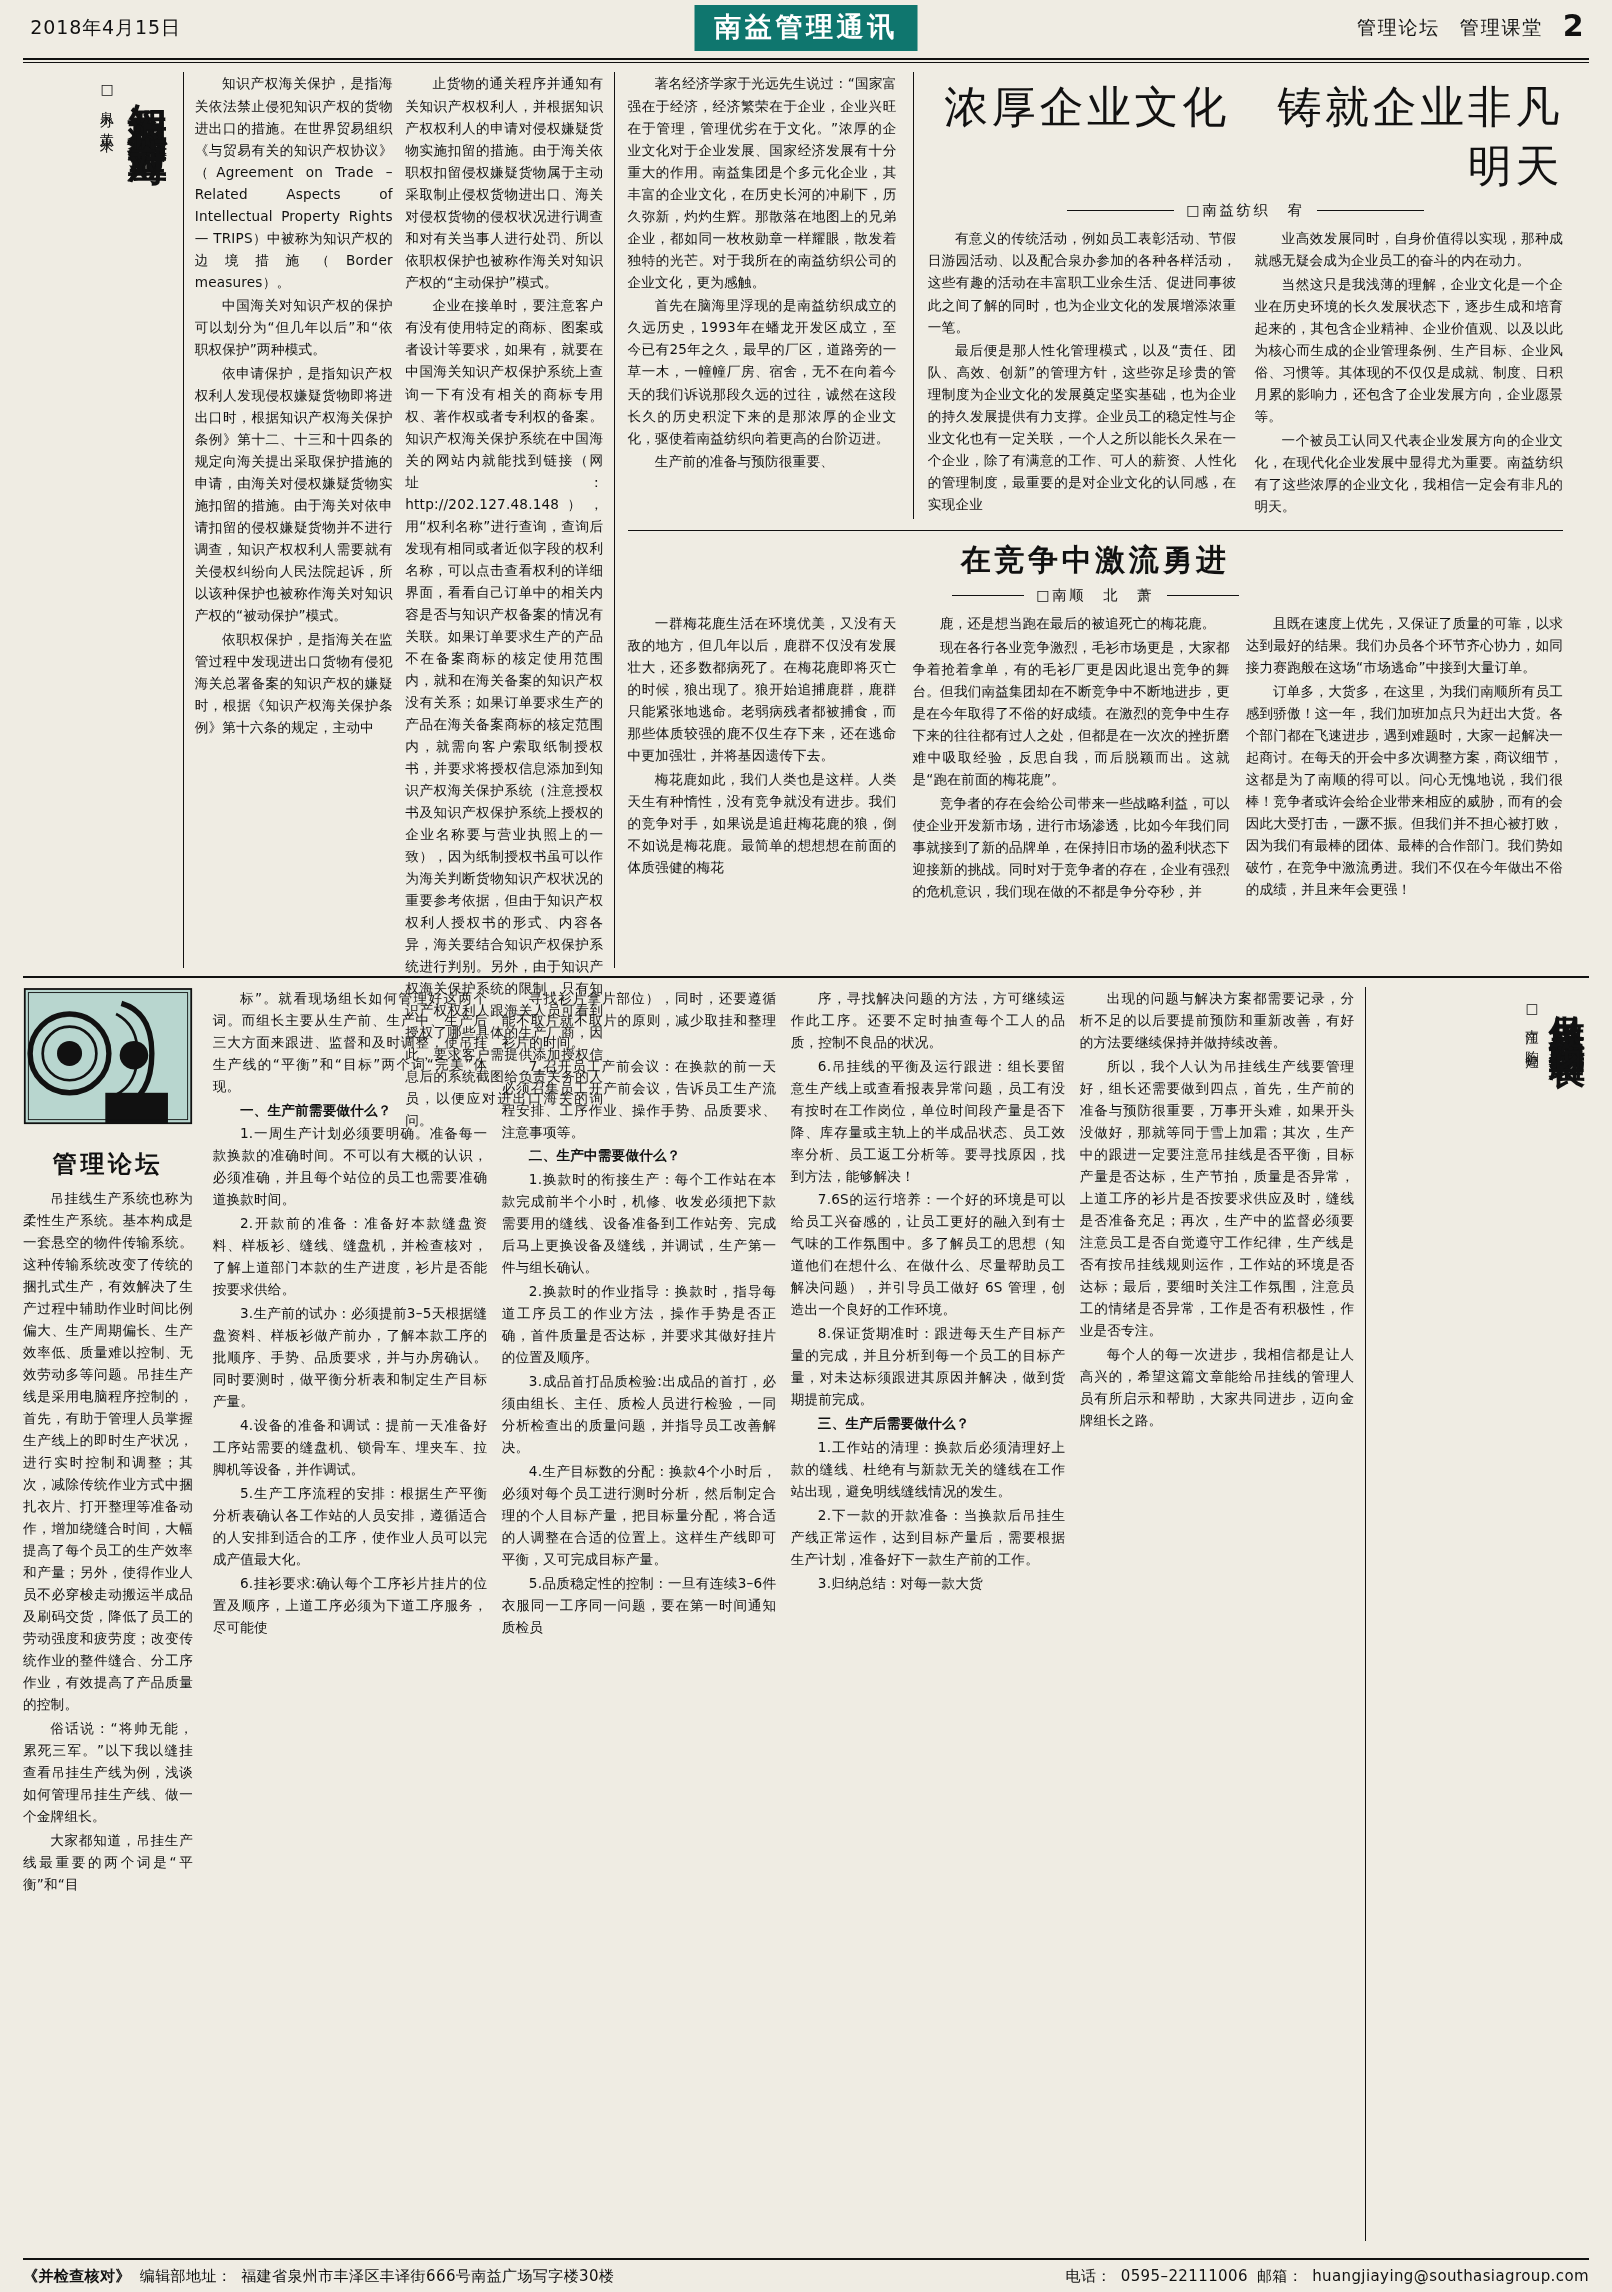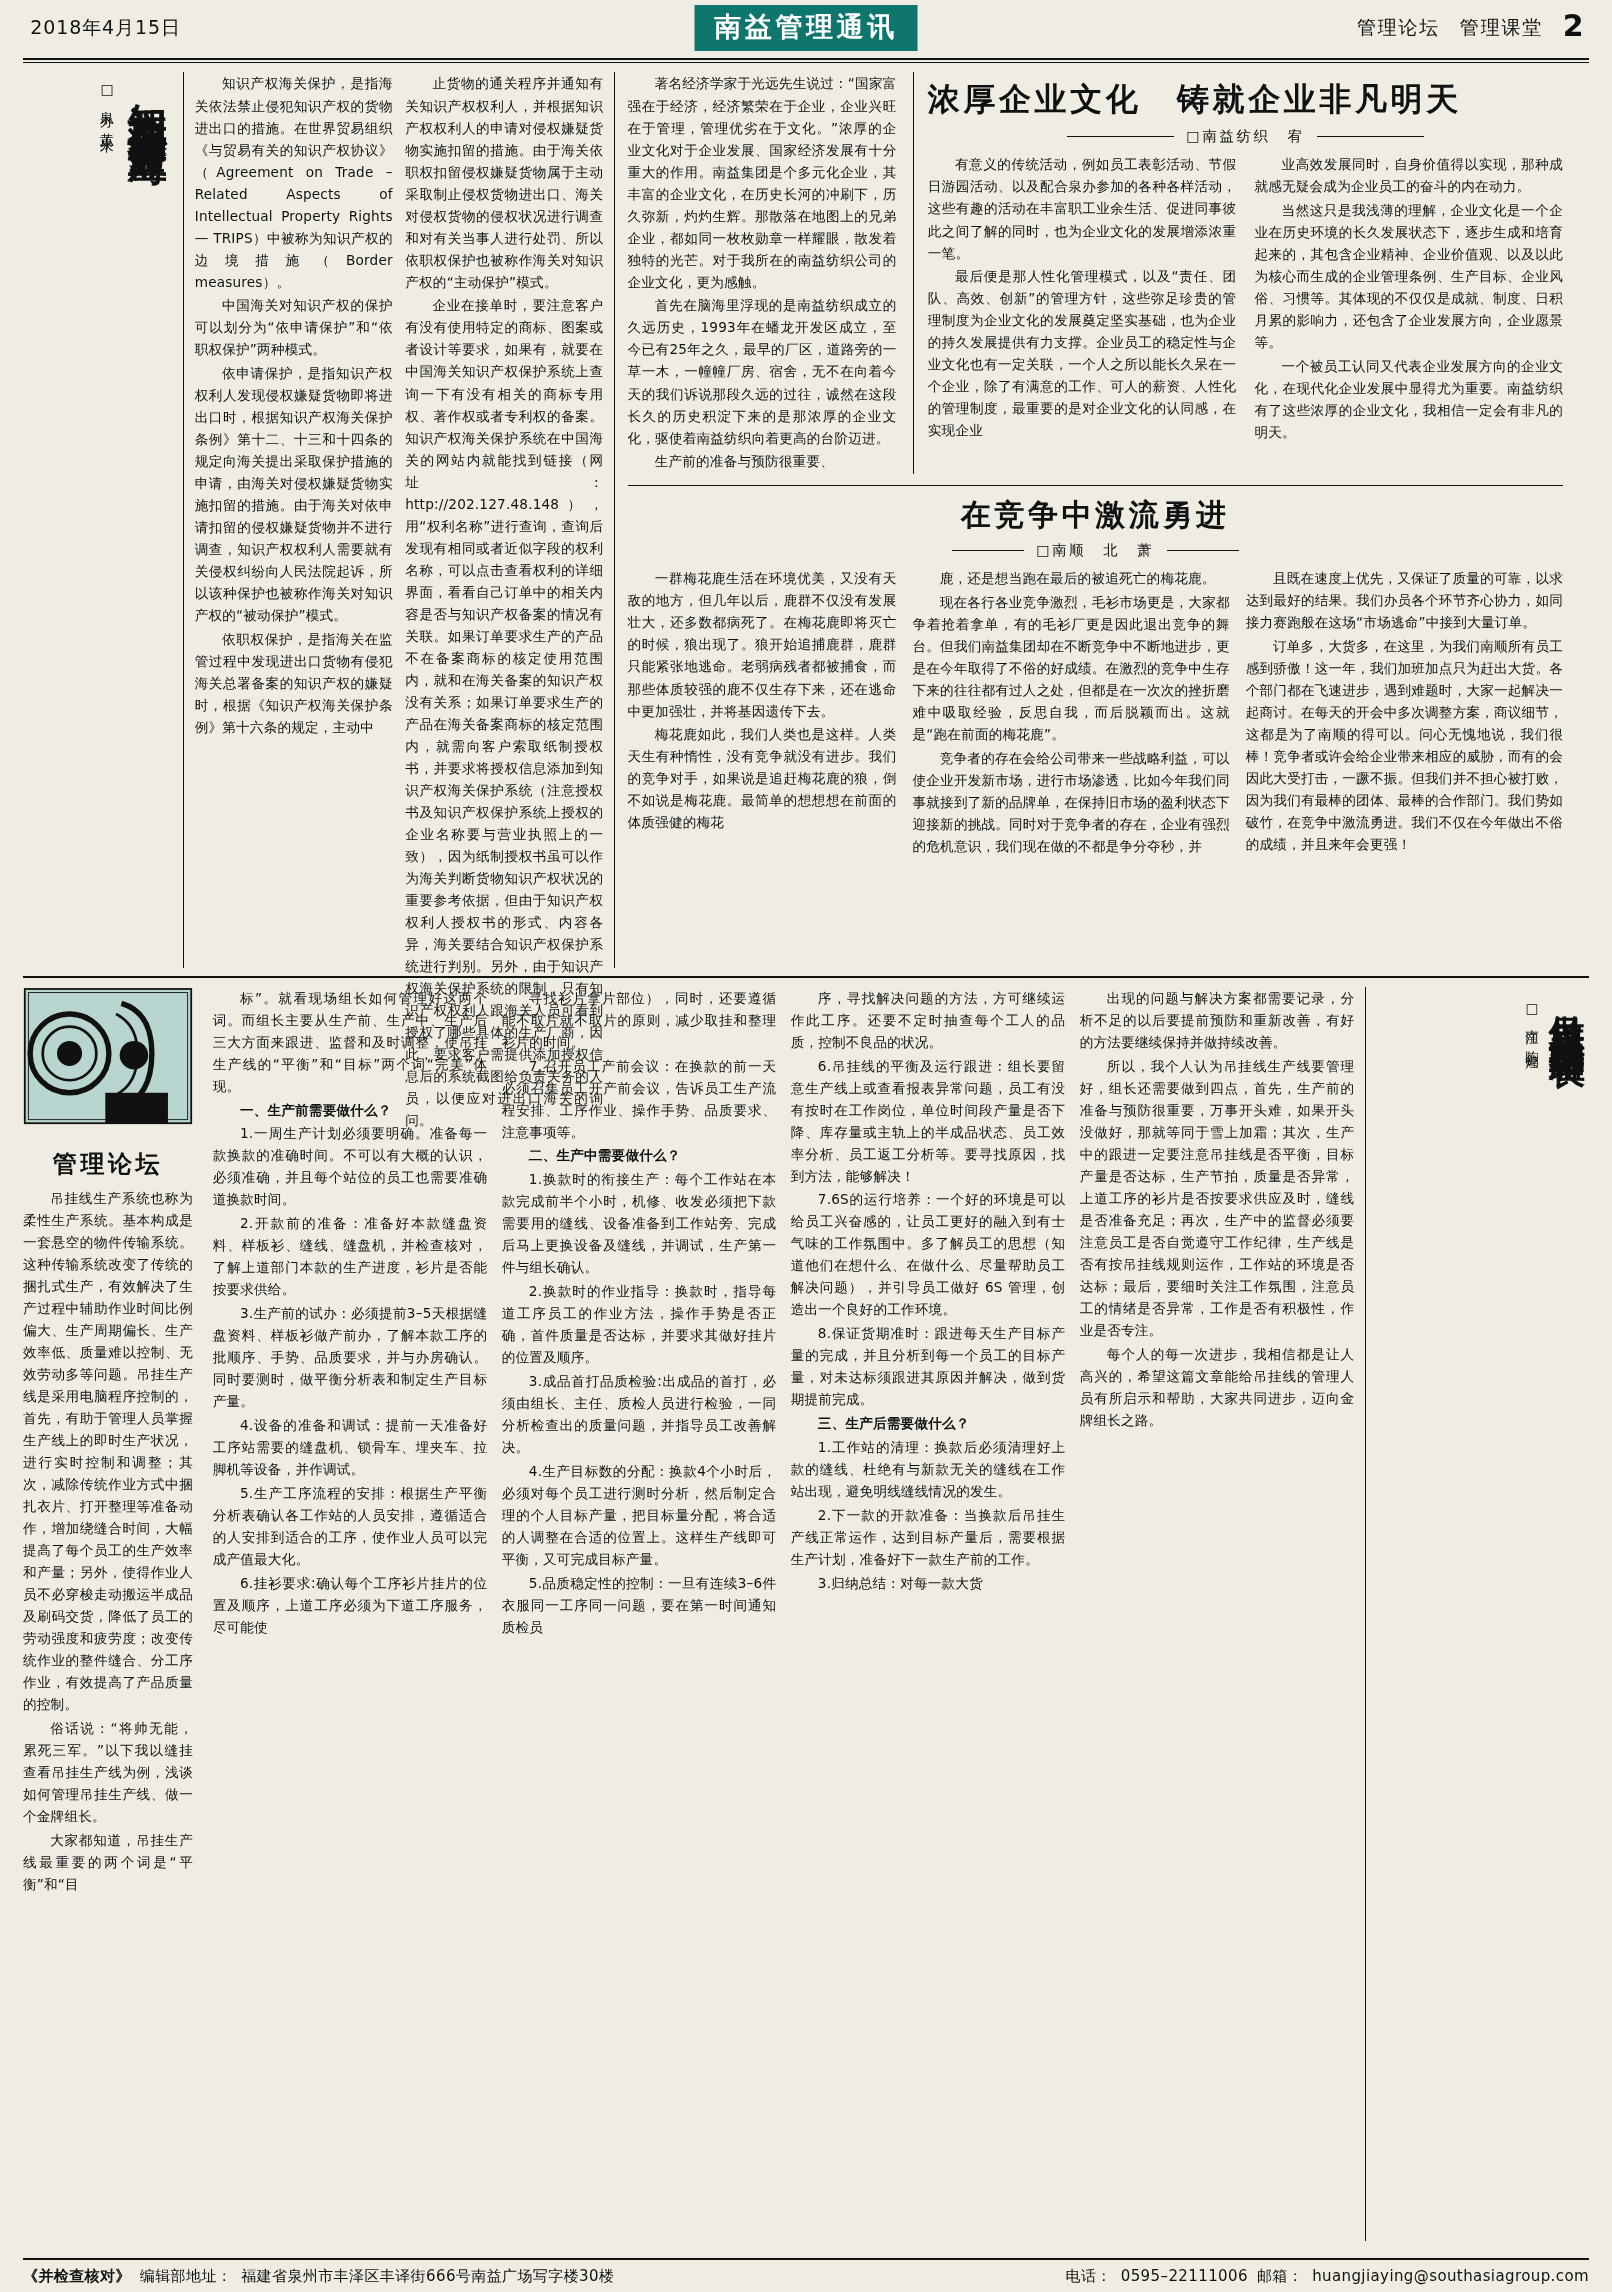--- a/index.html
+++ b/index.html
@@ -44,21 +44,21 @@
     writing-mode:vertical-rl;text-orientation:upright;
     font-size:14px;letter-spacing:2.7px;height:143px;margin:9px 9px 0 3.6px;
   }
   .title-block{width:161px;display:flex;flex-direction:row-reverse;align-items:flex-start;
     border-right:0.9px solid #111;box-sizing:border-box;padding-right:7.2px;}
   .art1-cols{display:flex;flex:1;gap:12.5px;padding-left:10.7px;}
   .art1-cols .c{flex:1;}
 
   
   .big-head{
-    font-size:32px;font-weight:bold;letter-spacing:3.6px;text-align:left;
+    font-size:44px;font-weight:normal;letter-spacing:3.6px;text-align:right;
     margin:5.4px 0 3.6px 0;
   }
   .big-sub{
     text-align:center;font-size:14.3px;letter-spacing:2.7px;margin:5.4px 0 7.2px 0;
     display:flex;align-items:center;justify-content:center;gap:12.5px;
   }
   .big-sub .ln{display:inline-block;width:107px;border-top:0.9px solid #111;}
   .two-col{display:flex;gap:18px;}
   .two-col .c{flex:1;}
 
@@ -123,21 +123,21 @@
   <div class="top-wrap">
 
     <div class="tw-left">
       <div class="title-block">
         <div class="vtitle">知识产权海关保护与企业应对</div>
         <div class="vbyline">□泉办　黄小米</div>
       </div>
       <div class="art1-cols">
         <div class="c col-text">
           <p>知识产权海关保护，是指海关依法禁止侵犯知识产权的货物进出口的措施。在世界贸易组织《与贸易有关的知识产权协议》（Agreement on Trade –Related Aspects of Intellectual Property Rights— TRIPS）中被称为知识产权的边境措施（Border measures）。</p>
-          <p>中国海关对知识产权的保护可以划分为“依申请保护”和“依职权保护”两种模式。</p>
+          <p>中国海关对知识产权的保护可以划分为“但几年以后”和“依职权保护”两种模式。</p>
           <p>依申请保护，是指知识产权权利人发现侵权嫌疑货物即将进出口时，根据知识产权海关保护条例》第十二、十三和十四条的规定向海关提出采取保护措施的申请，由海关对侵权嫌疑货物实施扣留的措施。由于海关对依申请扣留的侵权嫌疑货物并不进行调查，知识产权权利人需要就有关侵权纠纷向人民法院起诉，所以该种保护也被称作海关对知识产权的“被动保护”模式。</p>
           <p>依职权保护，是指海关在监管过程中发现进出口货物有侵犯海关总署备案的知识产权的嫌疑时，根据《知识产权海关保护条例》第十六条的规定，主动中</p>
         </div>
         <div class="c col-text">
           <p>止货物的通关程序并通知有关知识产权权利人，并根据知识产权权利人的申请对侵权嫌疑货物实施扣留的措施。由于海关依职权扣留侵权嫌疑货物属于主动采取制止侵权货物进出口、海关对侵权货物的侵权状况进行调查和对有关当事人进行处罚、所以依职权保护也被称作海关对知识产权的“主动保护”模式。</p>
           <p>企业在接单时，要注意客户有没有使用特定的商标、图案或者设计等要求，如果有，就要在中国海关知识产权保护系统上查询一下有没有相关的商标专用权、著作权或者专利权的备案。知识产权海关保护系统在中国海关的网站内就能找到链接（网址：http://202.127.48.148），用“权利名称”进行查询，查询后发现有相同或者近似字段的权利名称，可以点击查看权利的详细界面，看看自己订单中的相关内容是否与知识产权备案的情况有关联。如果订单要求生产的产品不在备案商标的核定使用范围内，就和在海关备案的知识产权没有关系；如果订单要求生产的产品在海关备案商标的核定范围内，就需向客户索取纸制授权书，并要求将授权信息添加到知识产权海关保护系统（注意授权书及知识产权保护系统上授权的企业名称要与营业执照上的一致），因为纸制授权书虽可以作为海关判断货物知识产权状况的重要参考依据，但由于知识产权权利人授权书的形式、内容各异，海关要结合知识产权保护系统进行判别。另外，由于知识产权海关保护系统的限制，只有知识产权权利人跟海关人员可看到授权了哪些具体的生产厂商，因此，要求客户需提供添加授权信息后的系统截图给负责关务的人员，以便应对进出口海关的询问。</p>
         </div>
       </div>
     </div>
 

